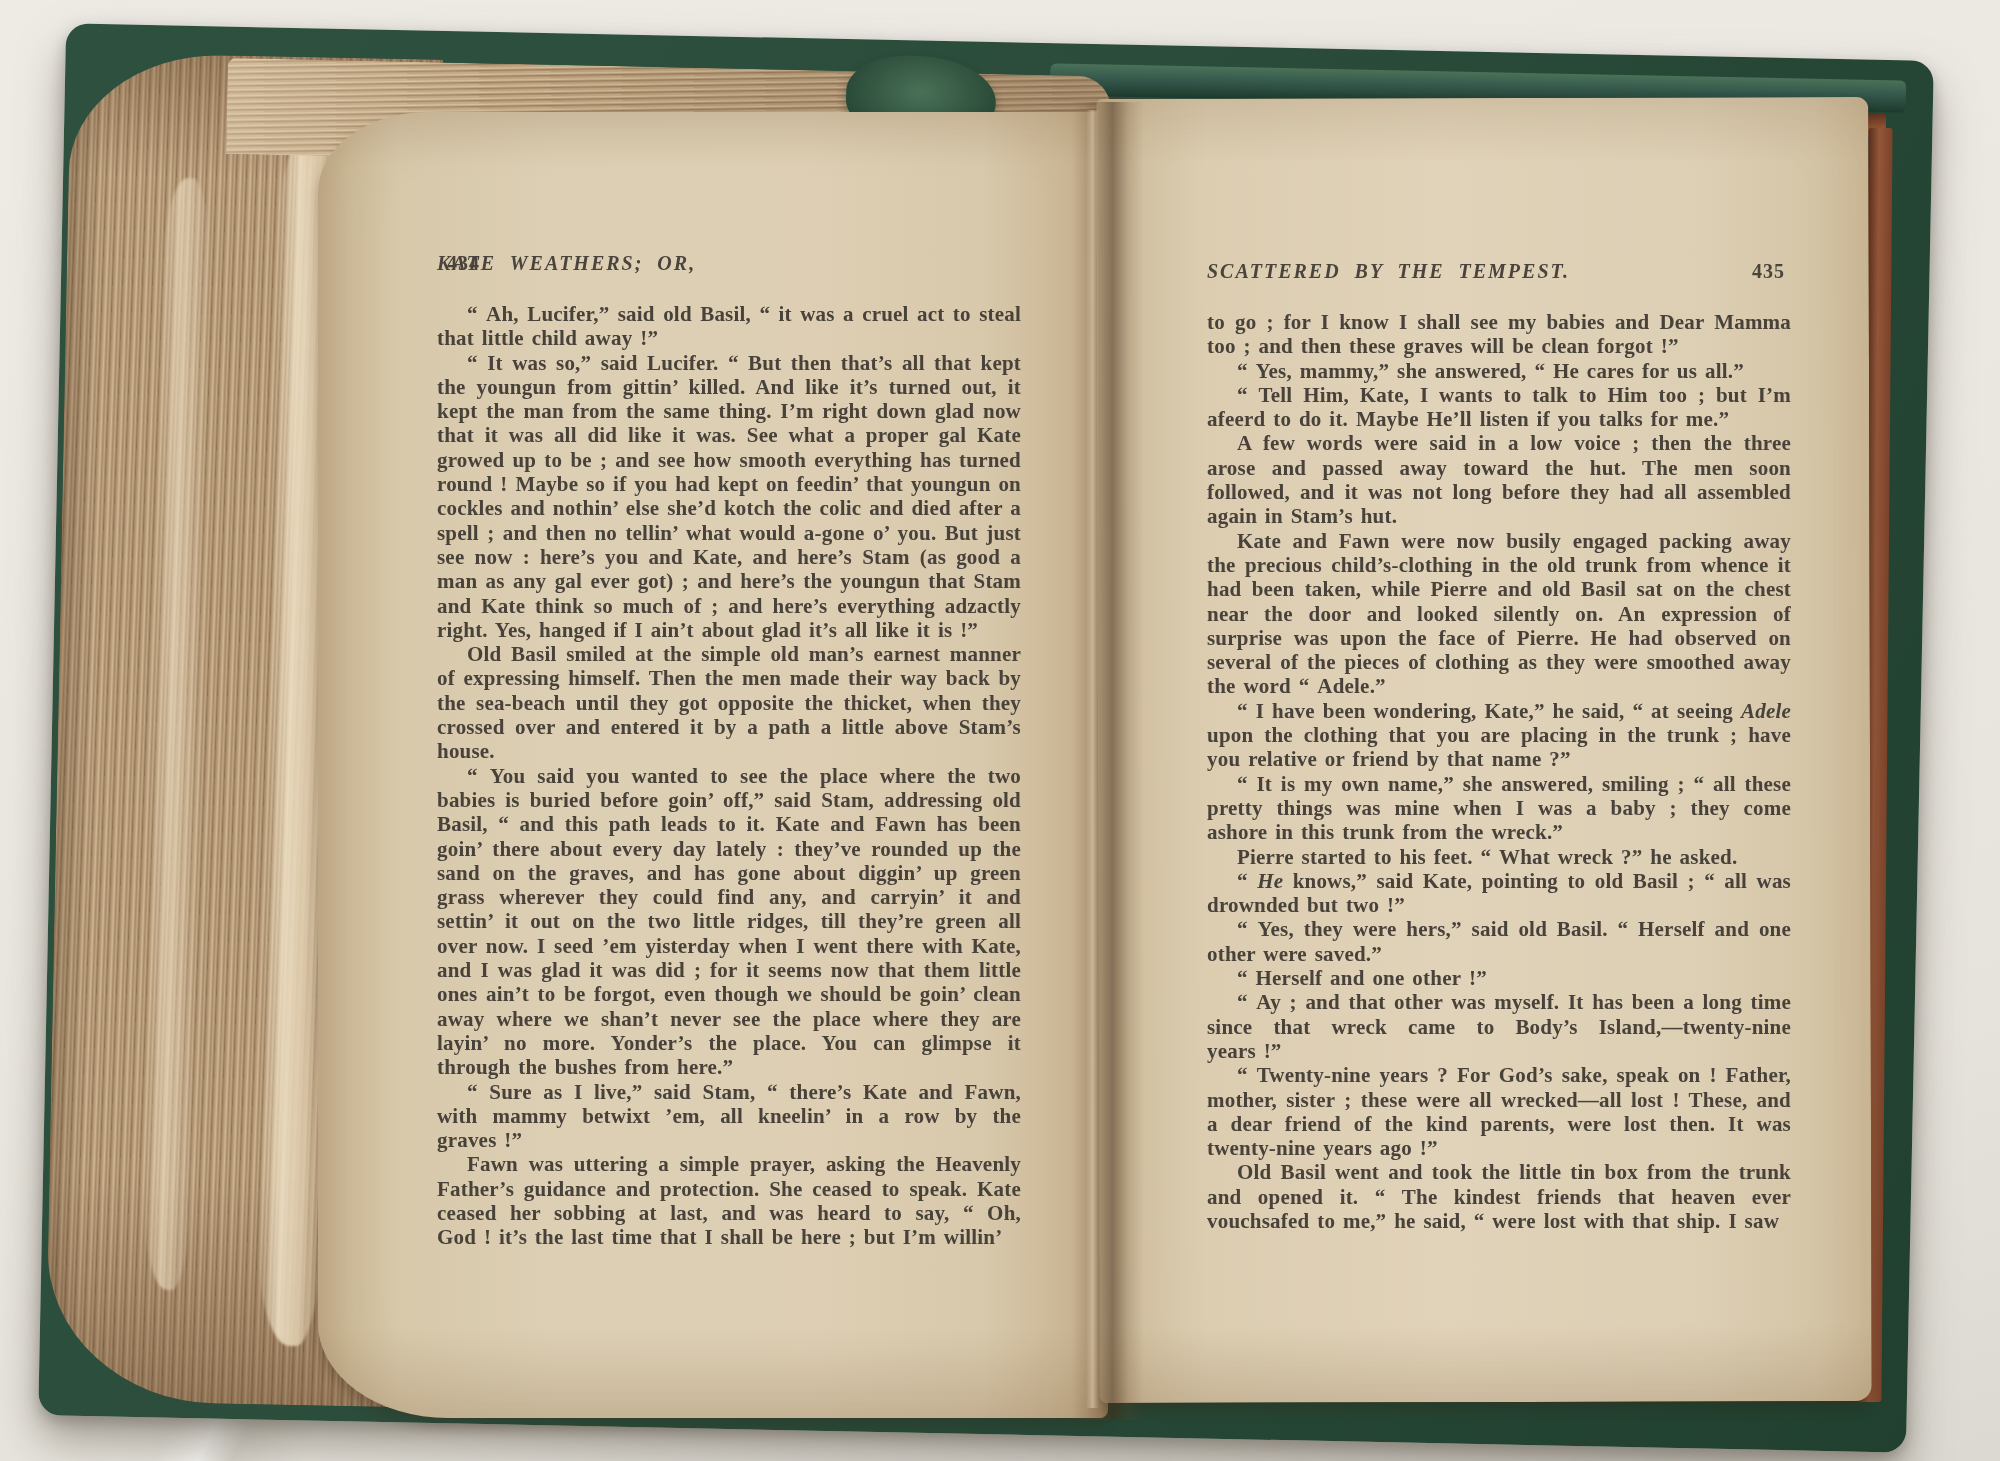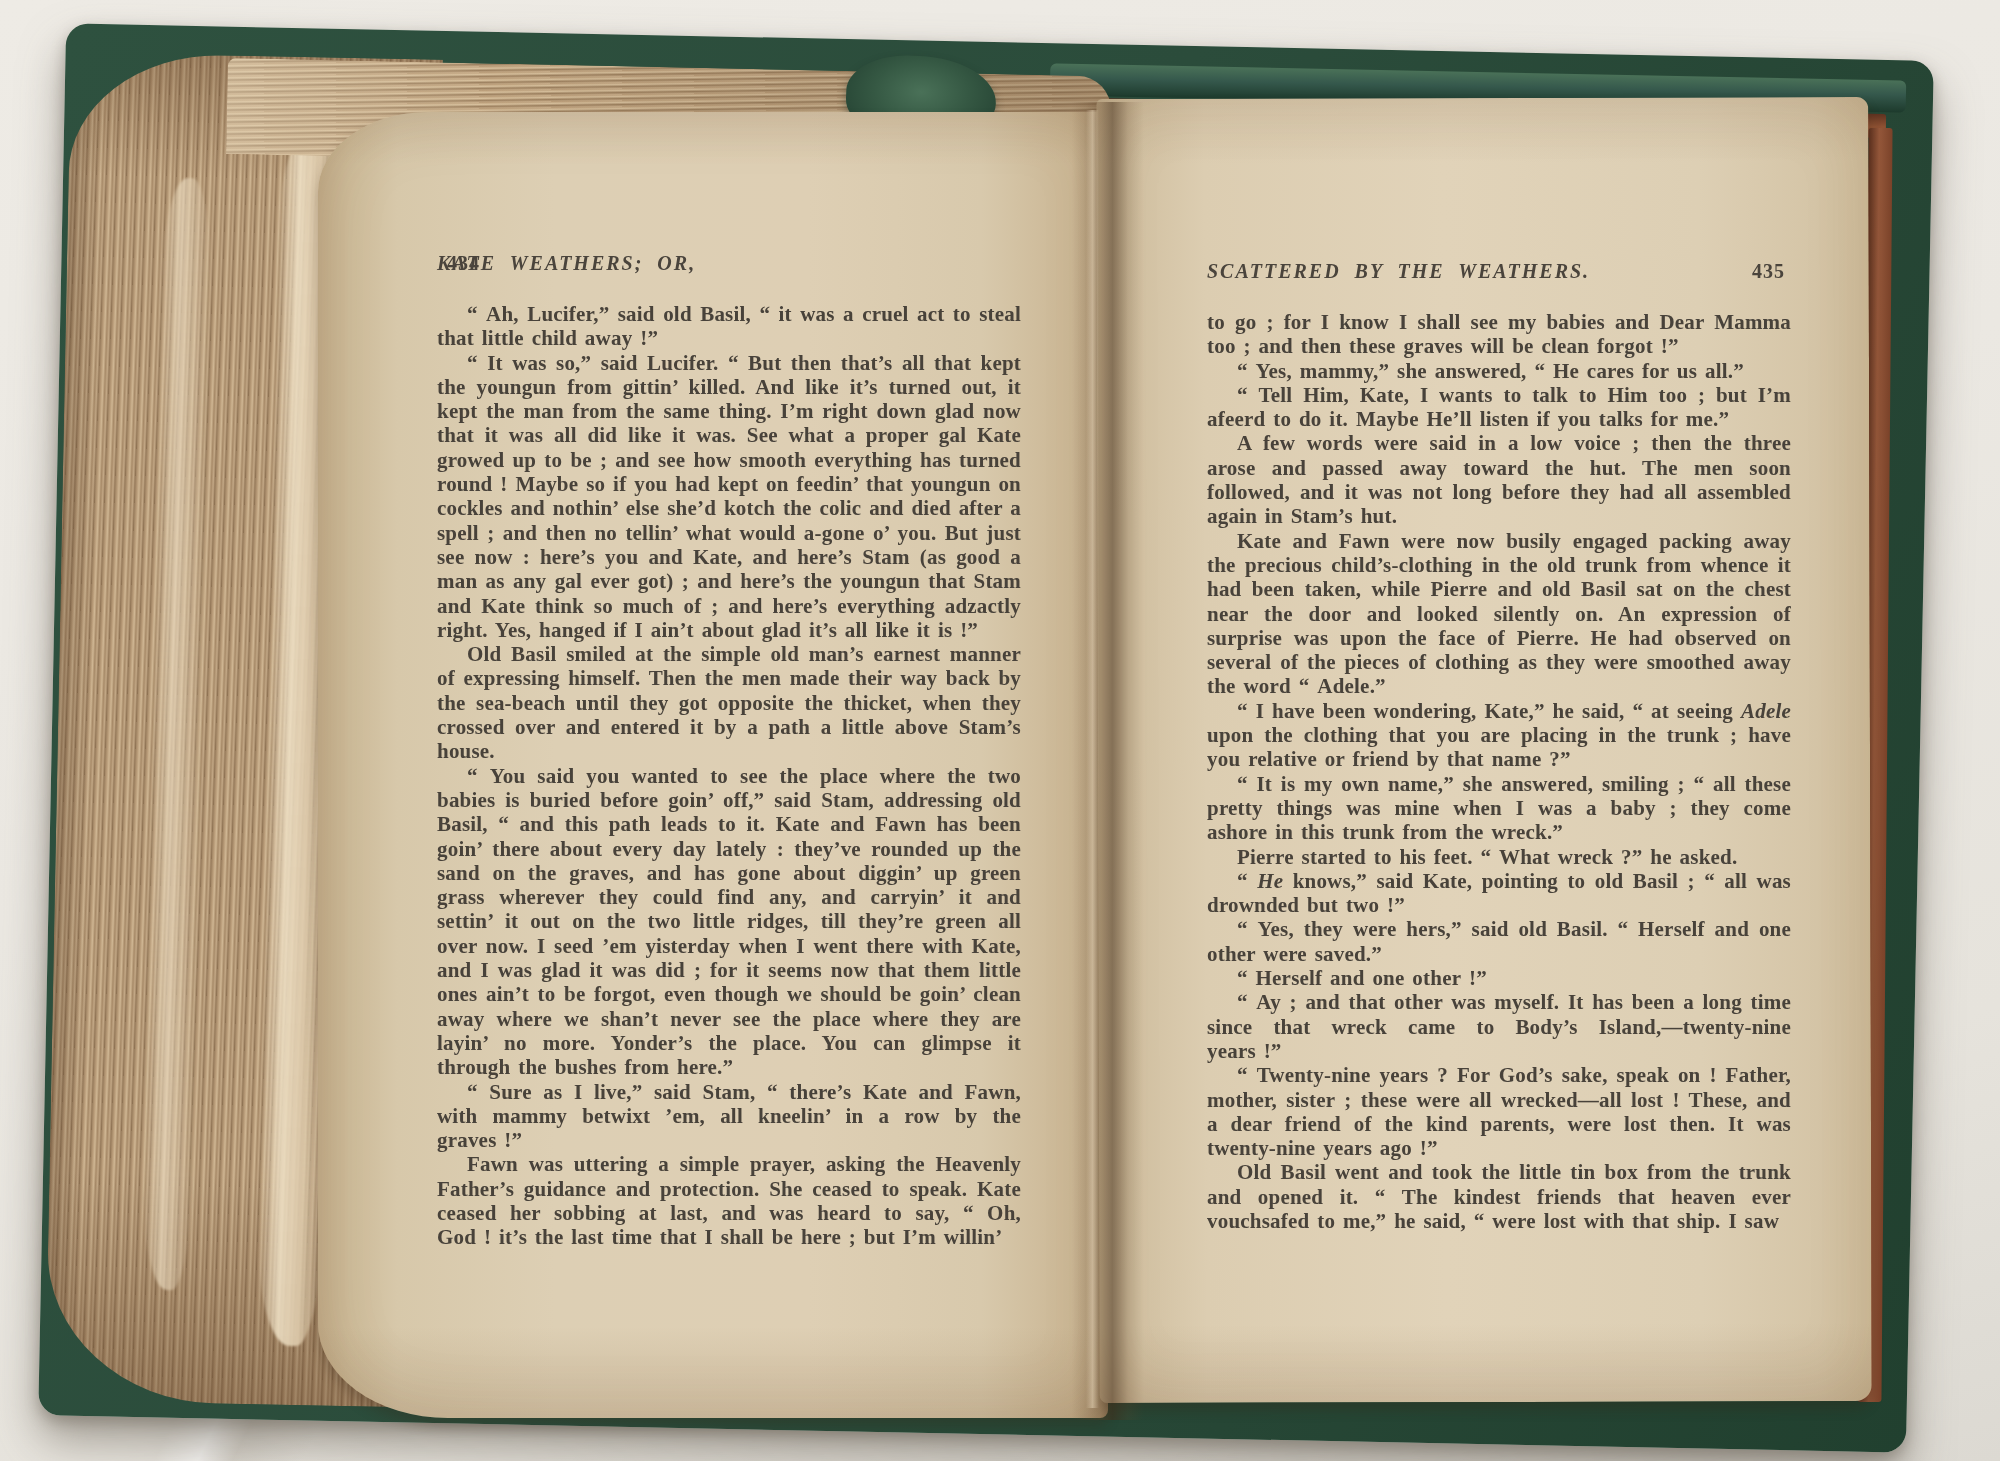--- a/index.html
+++ b/index.html
@@ -149,21 +149,21 @@
         <p>“&nbsp;It was so,” said Lucifer. “&nbsp;But then that’s all that kept the youngun from gittin’ killed. And like it’s turned out, it kept the man from the same thing. I’m right down glad now that it was all did like it was. See what a proper gal Kate growed up to be&nbsp;; and see how smooth everything has turned round&nbsp;! Maybe so if you had kept on feedin’ that youngun on cockles and nothin’ else she’d kotch the colic and died after a spell&nbsp;; and then no tellin’ what would a-gone o’ you. But just see now&nbsp;: here’s you and Kate, and here’s Stam (as good a man as any gal ever got)&nbsp;; and here’s the youngun that Stam and Kate think so much of&nbsp;; and here’s everything adzactly right. Yes, hanged if I ain’t about glad it’s all like it is&nbsp;!”</p>
         <p>Old Basil smiled at the simple old man’s earnest manner of expressing himself. Then the men made their way back by the sea-beach until they got opposite the thicket, when they crossed over and entered it by a path a little above Stam’s house.</p>
         <p>“&nbsp;You said you wanted to see the place where the two babies is buried before goin’ off,” said Stam, addressing old Basil, “&nbsp;and this path leads to it. Kate and Fawn has been goin’ there about every day lately&nbsp;: they’ve rounded up the sand on the graves, and has gone about diggin’ up green grass wherever they could find any, and carryin’ it and settin’ it out on the two little ridges, till they’re green all over now. I seed ’em yisterday when I went there with Kate, and I was glad it was did&nbsp;; for it seems now that them little ones ain’t to be forgot, even though we should be goin’ clean away where we shan’t never see the place where they are layin’ no more. Yonder’s the place. You can glimpse it through the bushes from here.”</p>
         <p>“&nbsp;Sure as I live,” said Stam, “&nbsp;there’s Kate and Fawn, with mammy betwixt ’em, all kneelin’ in a row by the graves&nbsp;!”</p>
         <p>Fawn was uttering a simple prayer, asking the Heavenly Father’s guidance and protection. She ceased to speak. Kate ceased her sobbing at last, and was heard to say, “&nbsp;Oh, God&nbsp;! it’s the last time that I shall be here&nbsp;; but I’m willin’</p>
       </div>
   </div>
 
   <div class="text-block right">
     <div class="page-header">
-      <div class="running-title">SCATTERED BY THE WEATHERS.</div>
+      <div class="running-title">SCATTERED BY THE TEMPEST.</div>
       <span class="folio fr">435</span>
     </div>
     <div class="body-text">
         <p class="no-indent">to go&nbsp;; for I know I shall see my babies and Dear Mamma too&nbsp;; and then these graves will be clean forgot&nbsp;!”</p>
         <p>“&nbsp;Yes, mammy,” she answered, “&nbsp;He cares for us all.”</p>
         <p>“&nbsp;Tell Him, Kate, I wants to talk to Him too&nbsp;; but I’m afeerd to do it. Maybe He’ll listen if you talks for me.”</p>
         <p>A few words were said in a low voice&nbsp;; then the three arose and passed away toward the hut. The men soon followed, and it was not long before they had all assembled again in Stam’s hut.</p>
         <p>Kate and Fawn were now busily engaged packing away the precious child’s-clothing in the old trunk from whence it had been taken, while Pierre and old Basil sat on the chest near the door and looked silently on. An expression of surprise was upon the face of Pierre. He had observed on several of the pieces of clothing as they were smoothed away the word “&nbsp;Adele.”</p>
         <p>“&nbsp;I have been wondering, Kate,” he said, “&nbsp;at seeing <i>Adele</i> upon the clothing that you are placing in the trunk&nbsp;; have you relative or friend by that name&nbsp;?”</p>
         <p>“&nbsp;It is my own name,” she answered, smiling&nbsp;; “&nbsp;all these pretty things was mine when I was a baby&nbsp;; they come ashore in this trunk from the wreck.”</p>

